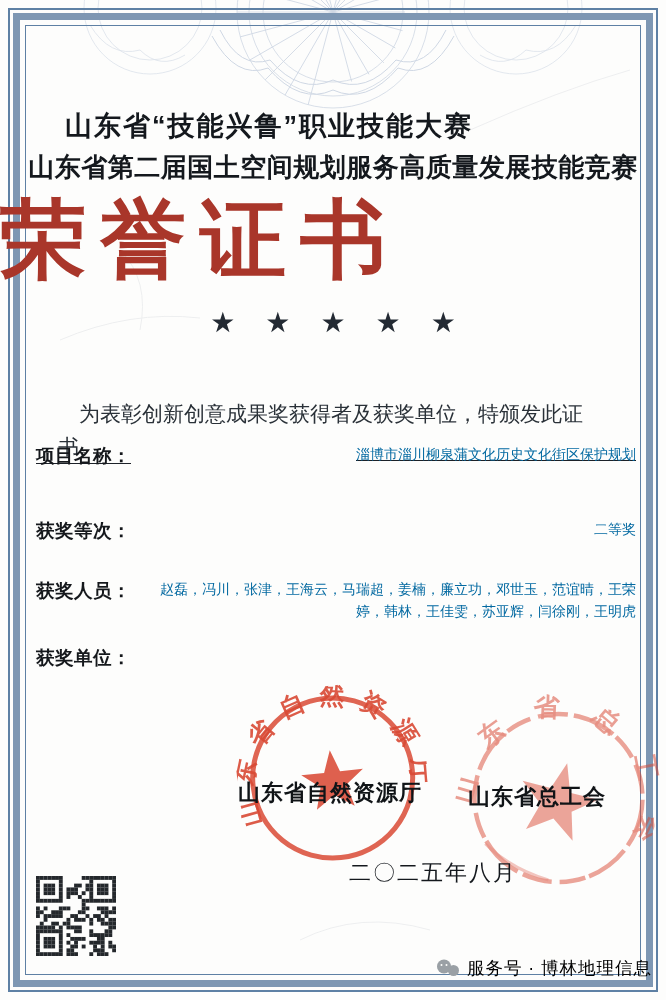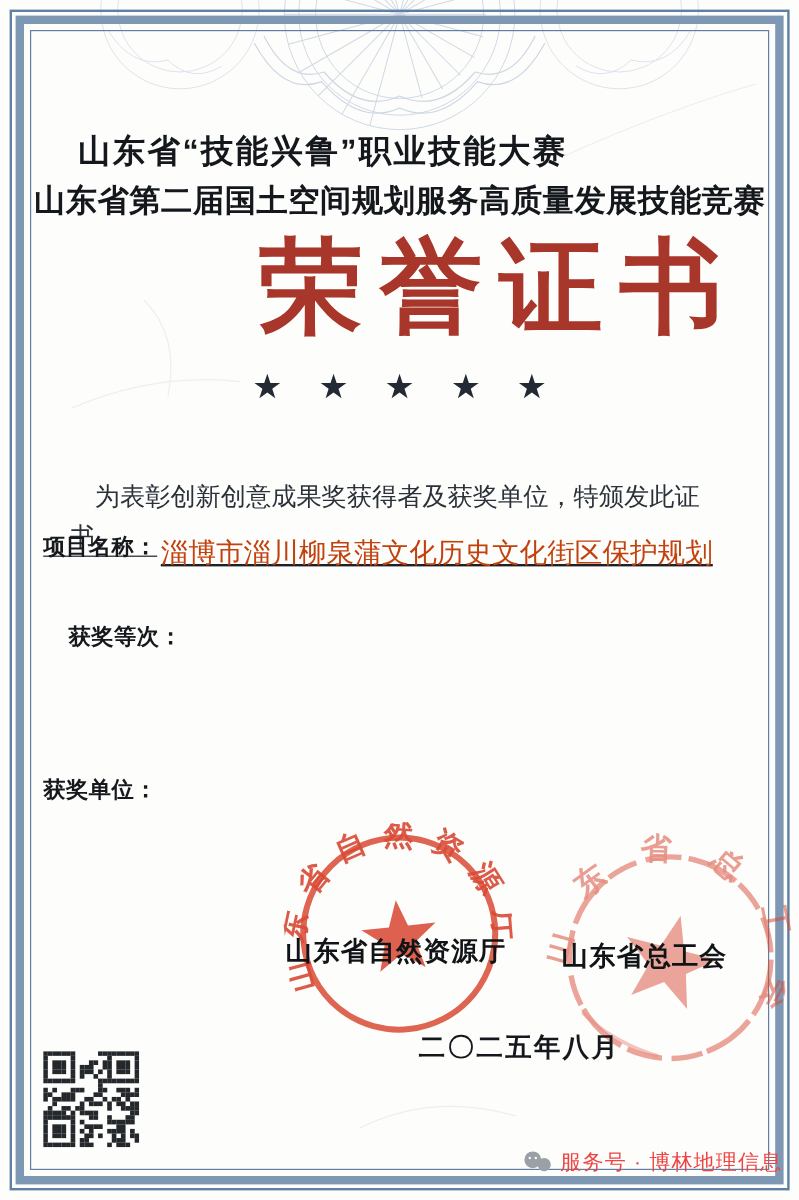--- a/index.html
+++ b/index.html
@@ -13,54 +13,54 @@
   .frame-band{position:absolute;inset:13px;border:7px solid #7e97b3;pointer-events:none;}
   .frame-inner{position:absolute;inset:25px;border:1.5px solid #5e80a4;pointer-events:none;}
   
   .ornament{position:absolute;left:0;top:0;width:666px;height:160px;pointer-events:none;}
   .wrinkles{position:absolute;inset:0;pointer-events:none;}
   
   .title-line1{position:absolute;left:0;top:108px;width:538px;text-align:center;
     font-size:27px;font-weight:700;letter-spacing:2px;color:#14181d;}
   .title-line2{position:absolute;left:0;top:150px;width:666px;text-align:center;
     font-size:26px;font-weight:700;letter-spacing:0.5px;color:#14181d;}
-  .main-title{position:absolute;left:0;top:192px;width:616px;text-align:right;
+  .main-title{position:absolute;left:0;top:192px;width:616px;text-align:left;
     font-family:"DejaVu Serif", serif;font-size:86px;font-weight:700;
     letter-spacing:14px;color:#a9362a;line-height:1.1;}
   .stars{position:absolute;left:0;top:306px;width:666px;text-align:center;
     font-size:28px;letter-spacing:30px;padding-left:30px;box-sizing:border-box;color:#232a33;}
   
   .body-text{position:absolute;left:58px;top:398px;width:540px;
     font-family:"DejaVu Serif", serif;font-size:21px;color:#2a3138;
     text-indent:1em;line-height:1.55;}
   .field{position:absolute;left:36px;width:600px;display:flex;align-items:flex-start;}
   .field .label{flex:0 0 98px;font-size:18.5px;font-weight:700;color:#15181c;
     letter-spacing:0.5px;white-space:nowrap;}
-  .field .value{flex:1;font-family:"DejaVu Serif", serif;font-size:23px;
-    color:#c2410c;line-height:1.6;}
+  .field .value{flex:1;font-family:"DejaVu Serif", serif;font-size:14px;
+    color:#0369a1;line-height:1.6;text-align:right;}
   .field-1{top:443px;text-decoration:underline;}
-  .field-2{top:518px;margin-left:21px;}
+  .field-2{top:518px;}
   .field-3{top:578px;}
   .field-4{top:645px;gap:48px;}
   
   .seal{position:absolute;pointer-events:none;}
   .seal-left{left:238px;top:686px;transform:rotate(-6deg);}
   .seal-right{left:458px;top:700px;transform:rotate(14deg);opacity:0.62;}
   .issuer{position:absolute;font-size:22px;font-weight:700;color:#101417;
     letter-spacing:1px;white-space:nowrap;z-index:5;}
   .issuer-left{left:238px;top:778px;}
   .issuer-right{left:468px;top:782px;}
   .date{position:absolute;left:0;top:858px;width:666px;text-align:center;
     padding-left:200px;box-sizing:border-box;
-    font-size:22px;font-weight:700;letter-spacing:2px;color:#14181d;z-index:5;
+    font-size:22px;font-weight:400;letter-spacing:2px;color:#14181d;z-index:5;
     width:466px;}
   
   .qr{position:absolute;left:36px;top:876px;width:80px;height:80px;z-index:6;}
   .footer{position:absolute;right:14px;top:956px;display:flex;align-items:center;
-    gap:7px;color:#ef4444;font-size:17.5px;letter-spacing:1px;z-index:7;}
+    gap:7px;color:#000000;font-size:17.5px;letter-spacing:1px;z-index:7;}
   .wechat-icon{display:inline-block;width:24px;height:18px;position:relative;}
 </style>
 </head>
 <body>
 
 <div class="certificate">
 
   <svg class="ornament" viewBox="0 0 666 160" xmlns="http://www.w3.org/2000/svg">
     <g stroke="#8fa3c2" fill="none" opacity="0.42" stroke-width="0.8">
       <circle cx="333" cy="12" r="96"></circle>
@@ -111,20 +111,25 @@
   <div class="stars">★★★★★</div>
 
   <div class="body-text">为表彰创新创意成果奖获得者及获奖单位，特颁发此证书。</div>
 
   <div class="field field-1">
     <span class="label">项目名称：</span>
     <span class="value">淄博市淄川柳泉蒲文化历史文化街区保护规划</span>
   </div>
   <div class="field field-2">
     <span class="label">获奖等次：</span>
+    <span class="value">二等奖</span>
+  </div>
+  <div class="field field-3">
+    <span class="label">获奖人员：</span>
+    <span class="value">赵磊，冯川，张津，王海云，马瑞超，姜楠，廉立功，邓世玉，范谊晴，王荣婷，韩林，王佳雯，苏亚辉，闫徐刚，王明虎</span>
   </div>
   <div class="field field-4">
     <span class="label">获奖单位：</span>
   </div>
 
   <svg class="seal seal-left" width="190" height="190" viewBox="0 0 190 190" xmlns="http://www.w3.org/2000/svg">
     <defs>
       <path id="sealArcL" d="M 23 133 A 80 80 0 1 1 167 133"></path>
     </defs>
     <circle cx="95" cy="92" r="80" fill="none" stroke="#d94a35" stroke-width="5" opacity="0.85"></circle>

